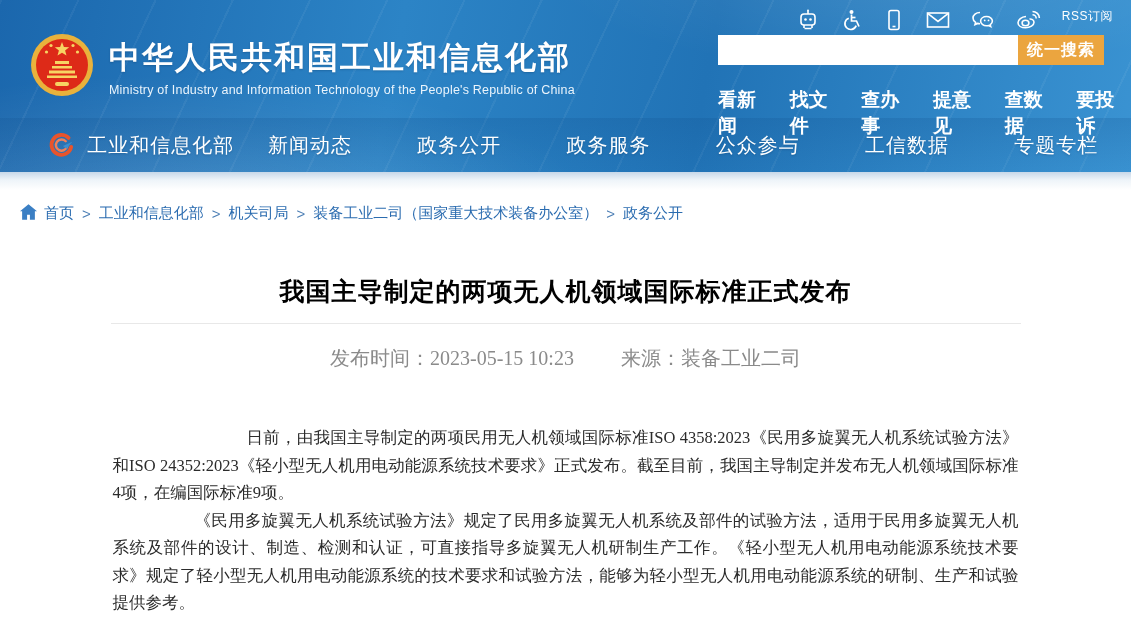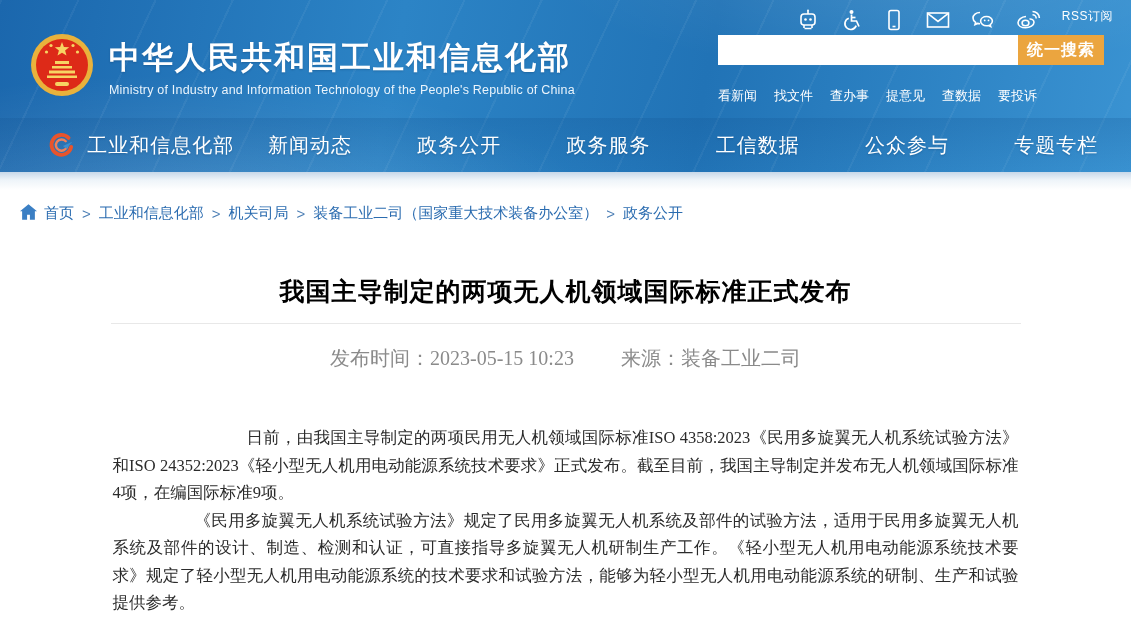--- a/index.html
+++ b/index.html
@@ -29,21 +29,21 @@
   .brand { position:absolute; left:30px; top:33px; display:flex; align-items:flex-start; z-index:2; cursor:pointer; }
   .brand-text { margin-left:15px; }
   .site-title { color:#fff; font-size:31px; font-weight:bold; letter-spacing:2px; line-height:1.2; margin-top:6px;
                 text-shadow:0 1px 2px rgba(0,40,80,0.25); }
   .site-subtitle { color:#eaf4fc; font-size:12.5px; margin-top:7px; letter-spacing:0.2px; }
   
   .search-area { position:absolute; left:718px; top:35px; display:flex; z-index:3; }
   .search-input { width:300px; height:30px; border:none; outline:none; background:#fff; padding:0 10px; font-size:14px; }
   .search-button { width:86px; height:30px; border:none; background:#EBA53F; color:#fff; font-size:16px; font-weight:bold; cursor:pointer; letter-spacing:1px; }
   .quick-links { position:absolute; left:718px; top:87px; display:flex; gap:17px; z-index:3; }
-  .quick-links a { color:#fff; font-size:13px; font-weight:400; text-decoration:none; cursor:pointer; }
+  .quick-links a { color:#fff; font-size:19px; font-weight:700; text-decoration:none; cursor:pointer; }
   
   .main-nav { position:absolute; left:0; right:0; top:118px; height:54px; display:flex; align-items:center; z-index:2;
               background:linear-gradient(180deg, rgba(16,80,142,0.22), rgba(16,80,142,0.02)); }
   .nav-logo { margin-left:44px; display:flex; align-items:center; }
   .nav-items { flex:1; display:flex; margin-left:8px; }
   .nav-items a { flex:1; text-align:center; color:#fff; font-size:20px; text-decoration:none; letter-spacing:1px; cursor:pointer;
                  text-shadow:0 1px 2px rgba(0,40,80,0.25); }
   
   .header-fade { height:18px; background:linear-gradient(180deg,#c7d8e9 0%,#eef4f9 45%,#ffffff 100%); }
   
@@ -158,22 +158,22 @@
         <path d="M26 10.5a10.5 10.5 0 1 0 2.8 9.5" stroke="#E8542C" stroke-width="4" stroke-linecap="round"></path>
         <path d="M23 14a6 6 0 1 0 1.4 5.6" stroke="#F0805A" stroke-width="2.6" stroke-linecap="round"></path>
         <path d="M20 19 30 14.5 24 22z" fill="#3A8FD0"></path>
       </svg>
     </span>
     <div class="nav-items">
       <a>工业和信息化部</a>
       <a>新闻动态</a>
       <a>政务公开</a>
       <a>政务服务</a>
+      <a>公众参与</a>
       <a>工信数据</a>
-      <a>公众参与</a>
       <a>专题专栏</a>
     </div>
   </nav>
 </header>
 
 <div class="header-fade"></div>
 
 <div class="breadcrumb">
   <span>
     <svg width="17" height="16" viewBox="0 0 24 22" fill="#3B7FC4">

